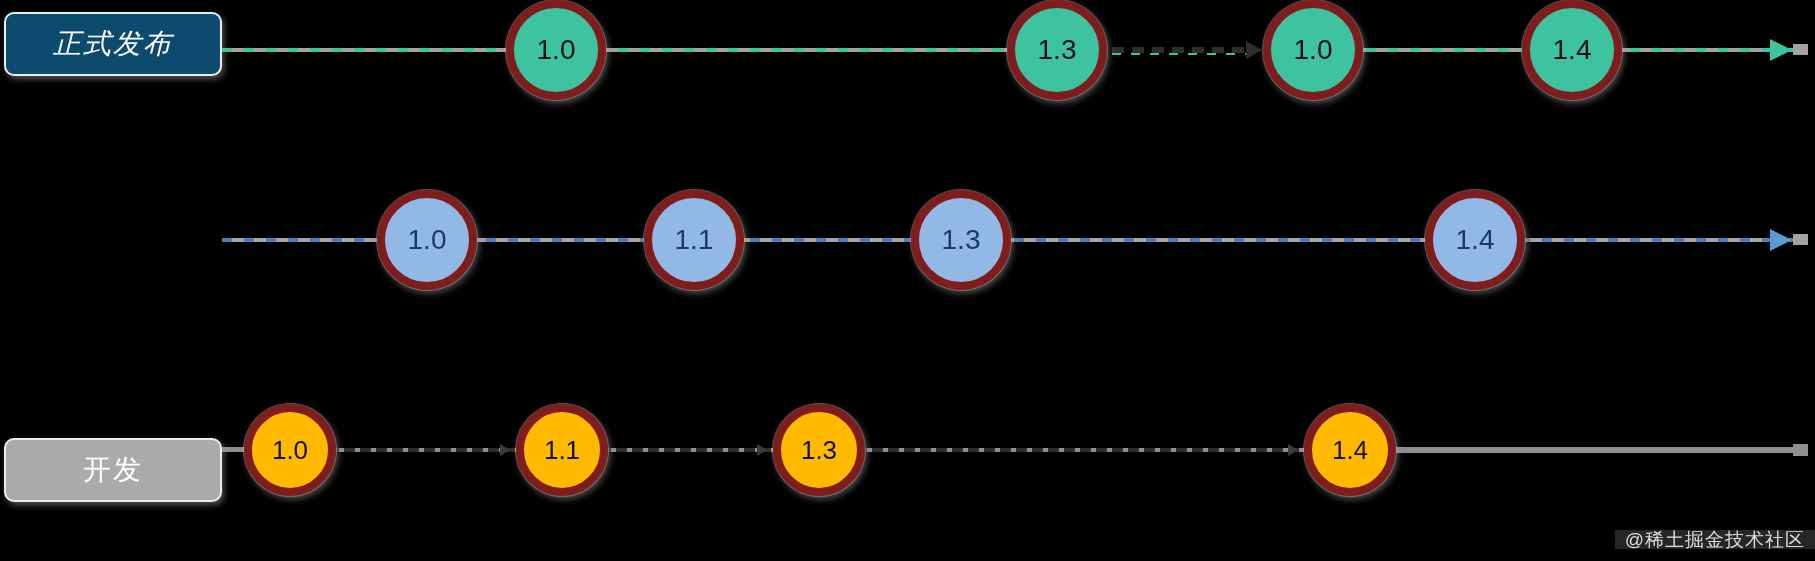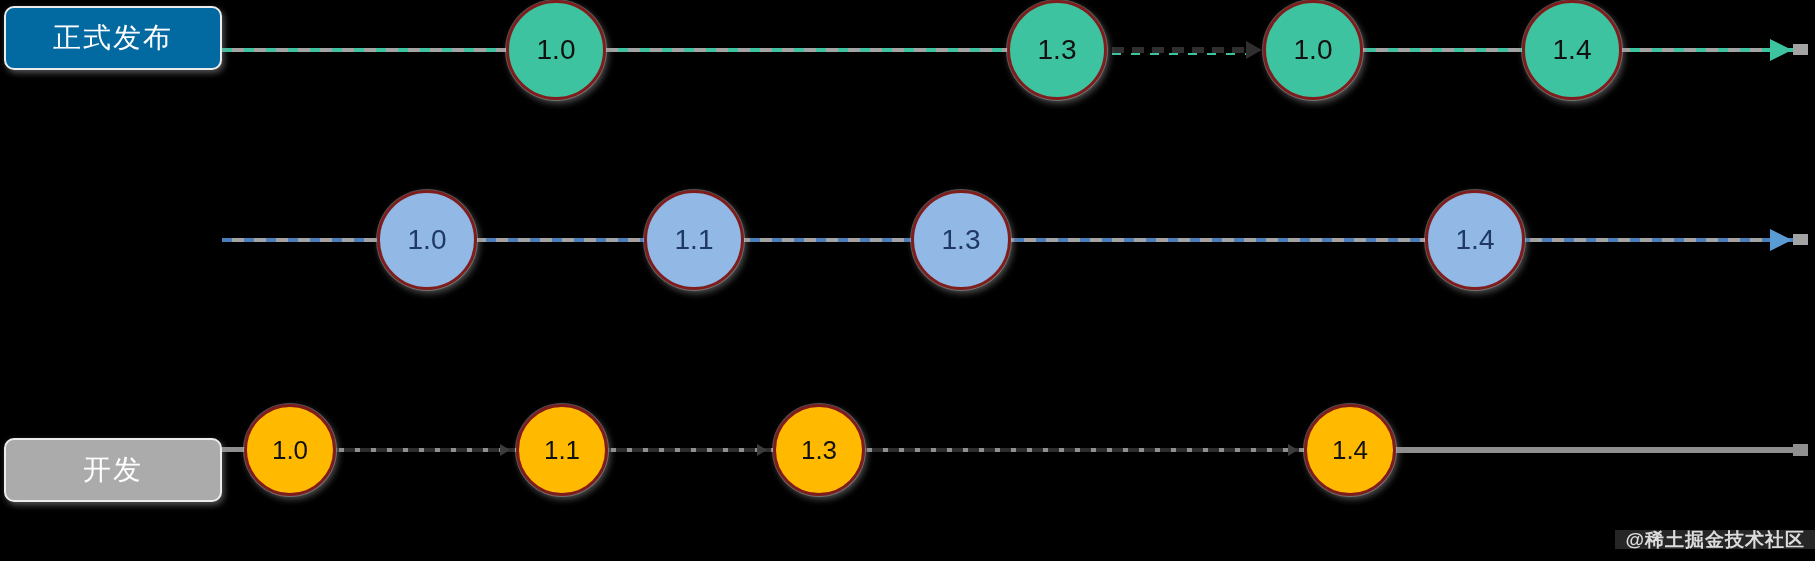--- a/index.html
+++ b/index.html
@@ -9,21 +9,21 @@
   }
   
   .label-box{
     position:absolute;left:4px;width:218px;height:64px;
     border:2px solid #ececec;border-radius:10px;box-sizing:border-box;
     display:flex;align-items:center;justify-content:center;
     color:#fff;font-size:28px;letter-spacing:2px;
     box-shadow:2px 3px 6px rgba(150,150,150,.55);
     z-index:3;
   }
-  .label-release{background:#0369a1;top:6px;}
+  .label-release{background:#0c4a6e;top:12px;font-style:italic;}
   .label-test{background:#92B9E6;top:208px;}
   .label-dev{background:#ABABAB;top:418px;margin-top:20px;}
   
   .rail{position:absolute;z-index:1;}
   .rail-gray-green{background-color:#A3A3A3;background-image:repeating-linear-gradient(90deg,#3DC3A0 0 10px,transparent 10px 22px);}
   .rail-gray-blue{background-color:#A3A3A3;background-image:repeating-linear-gradient(90deg,#4A7EBB 0 10px,transparent 10px 22px);}
   .rail-dash-dark{background-image:repeating-linear-gradient(90deg,#2d2d2d 0 11px,#8f8f8f 11px 16px);}
   .rail-solid{background:#8f8f8f;}
   .dash-arrow-black{position:absolute;background:repeating-linear-gradient(90deg,#2f2f2f 0 12px,transparent 12px 20px);z-index:2;}
   .dash-green-thin{position:absolute;background:repeating-linear-gradient(90deg,#3DC3A0 0 9px,transparent 9px 19px);z-index:2;}
@@ -31,33 +31,33 @@
   .arrowhead{position:absolute;width:0;height:0;z-index:4;}
   .ah-green{border-left:22px solid #3DC3A0;border-top:11px solid transparent;border-bottom:11px solid transparent;}
   .ah-blue{border-left:22px solid #5B9BD5;border-top:11px solid transparent;border-bottom:11px solid transparent;}
   .ah-dark{border-left:16px solid #2f2f2f;border-top:9px solid transparent;border-bottom:9px solid transparent;}
   .ah-mini{border-left:10px solid #3c3c3c;border-top:6px solid transparent;border-bottom:6px solid transparent;}
   
   .endcap{position:absolute;background:#A3A3A3;z-index:3;}
   
   .node{
     position:absolute;border-radius:50%;box-sizing:border-box;
-    border:3px solid #7f1d1d;
+    border:8px solid #7f1d1d;
     display:flex;align-items:center;justify-content:center;
     box-shadow:0 0 0 1px rgba(210,210,210,.35),2px 3px 7px rgba(140,140,140,.6);
     z-index:5;font-size:28px;
   }
   .node-green{background:#3DC3A0;color:#111;width:100px;height:100px;top:0;}
   .node-blue{background:#92B9E6;color:#1F3864;width:100px;height:100px;top:190px;}
   .node-yellow{background:#FFBA00;color:#111;width:92px;height:92px;top:404px;font-size:26px;}
   
   .watermark{
     position:absolute;right:0;top:530px;height:19px;padding:0 10px;
     background:rgba(110,110,110,.35);color:#dcdcdc;font-size:19px;
-    display:flex;align-items:center;z-index:6;letter-spacing:1px;font-weight:bold;
+    display:flex;align-items:center;z-index:6;letter-spacing:1px;
   }
 </style>
 </head>
 <body>
 
 <div id="canvas">
 
   <div class="label-box label-release">正式发布</div>
 
   <div class="rail rail-gray-green" style="left:222px;top:48px;width:885px;height:4px;"></div>

